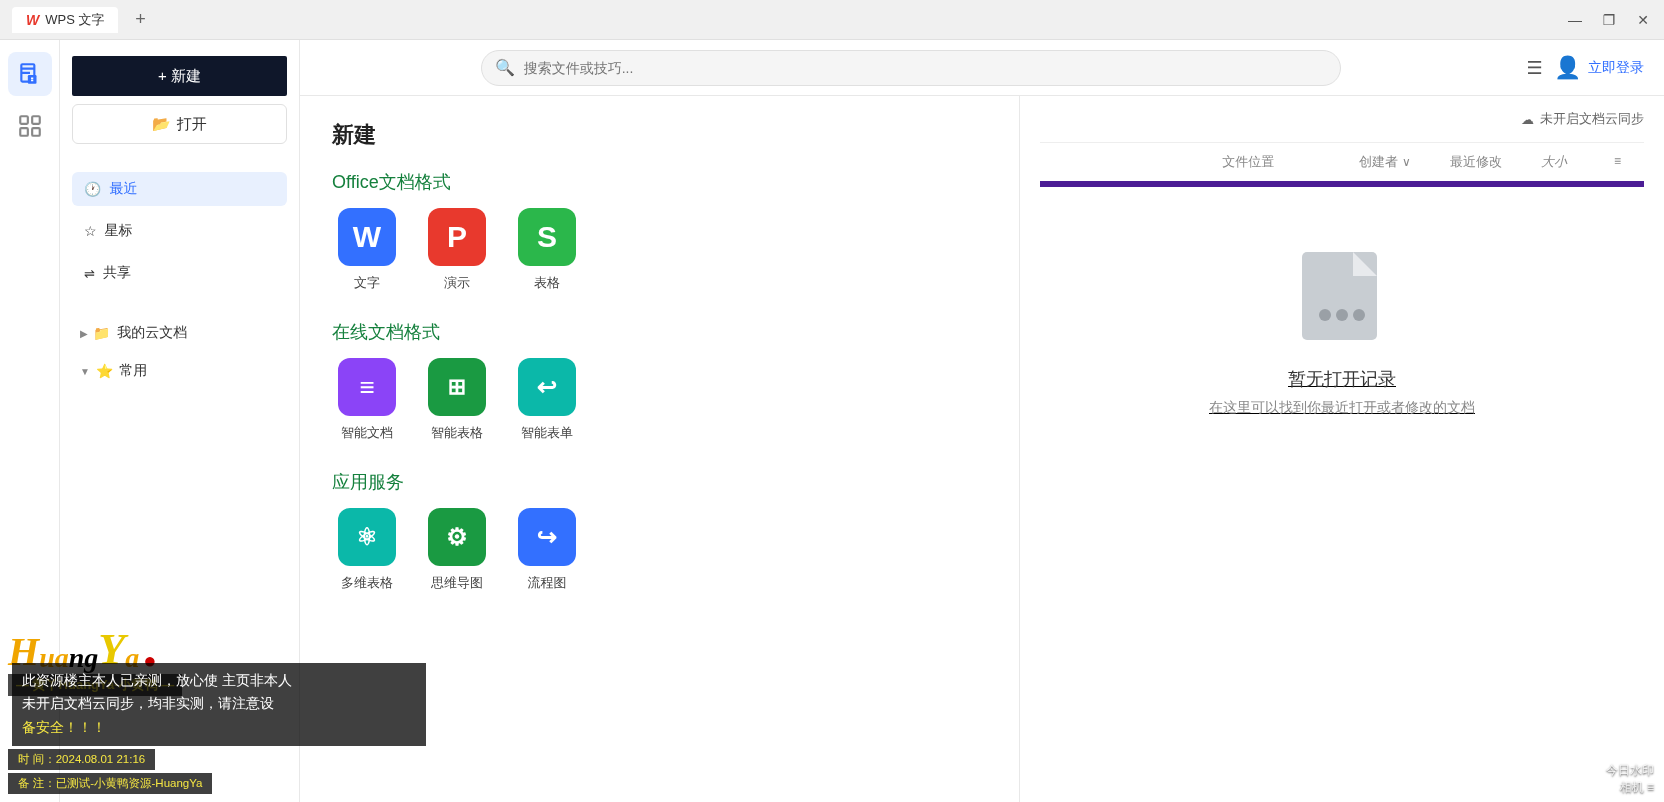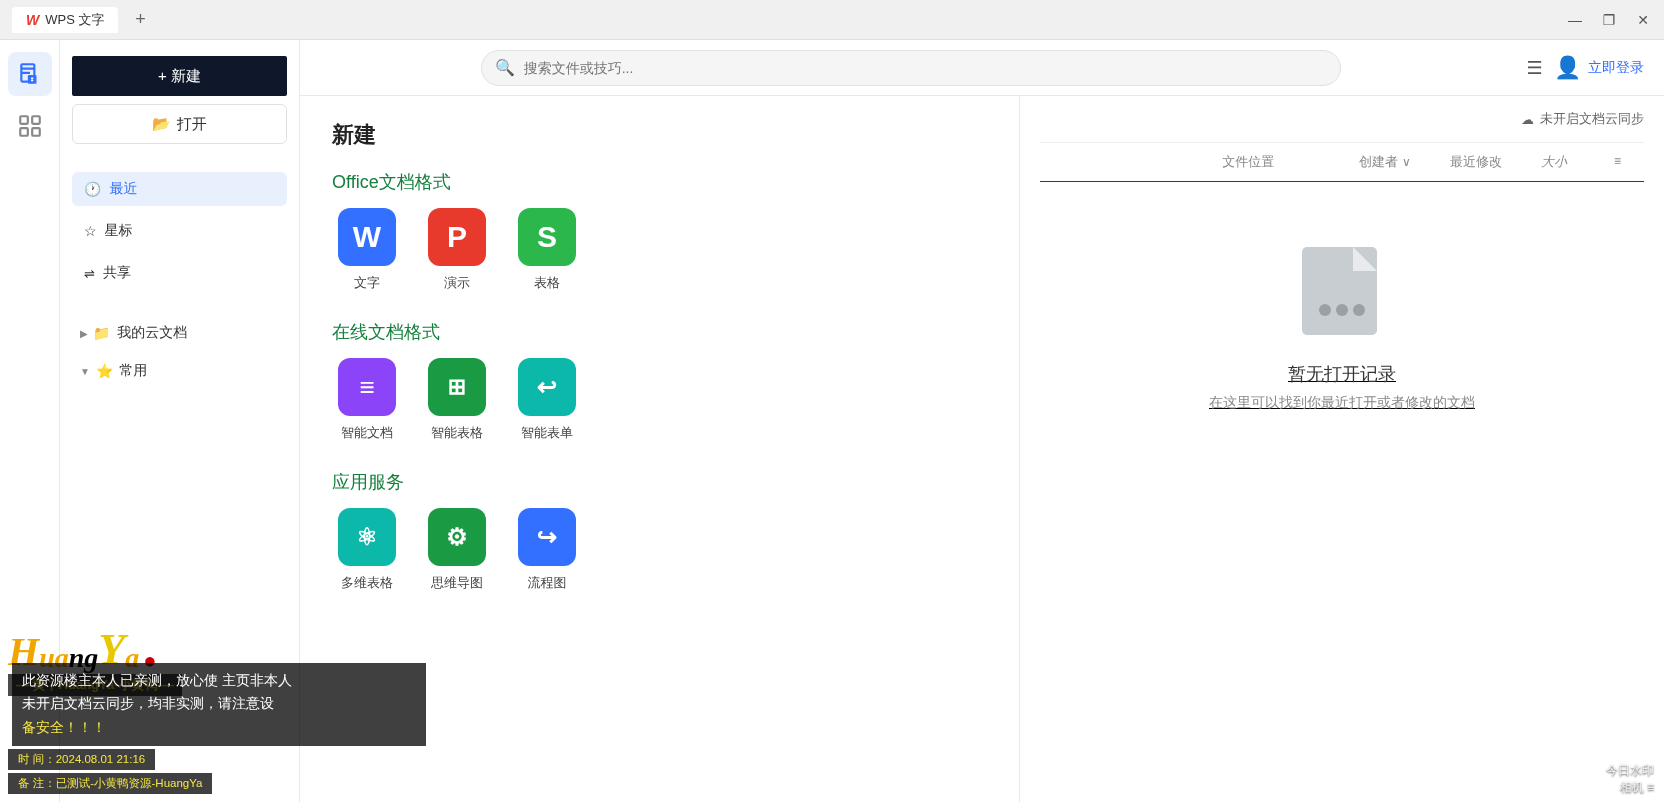--- a/index.html
+++ b/index.html
@@ -195,21 +195,21 @@
       gap: 16px;
     }
     .cloud-sync-btn {
       display: flex; align-items: center; gap: 6px;
       font-size: 13px; color: #666; cursor: pointer;
       margin-left: auto;
     }
     .file-table-header {
       display: flex; align-items: flex-start;
       padding: 10px 0;
-      border-bottom: 1px solid #4c1d95;
+      border-bottom: 6px solid #4c1d95;
       font-size: 13px;
       color: #888;
     }
     .col-name { flex: 2; }
     .col-location { flex: 1.5; }
     .col-creator { flex: 1; display: flex; align-items: center; gap: 4px; }
     .col-modified { flex: 1; }
     .col-size { flex: 0.8; font-style: italic; }
     .col-actions { width: 30px; }
 

